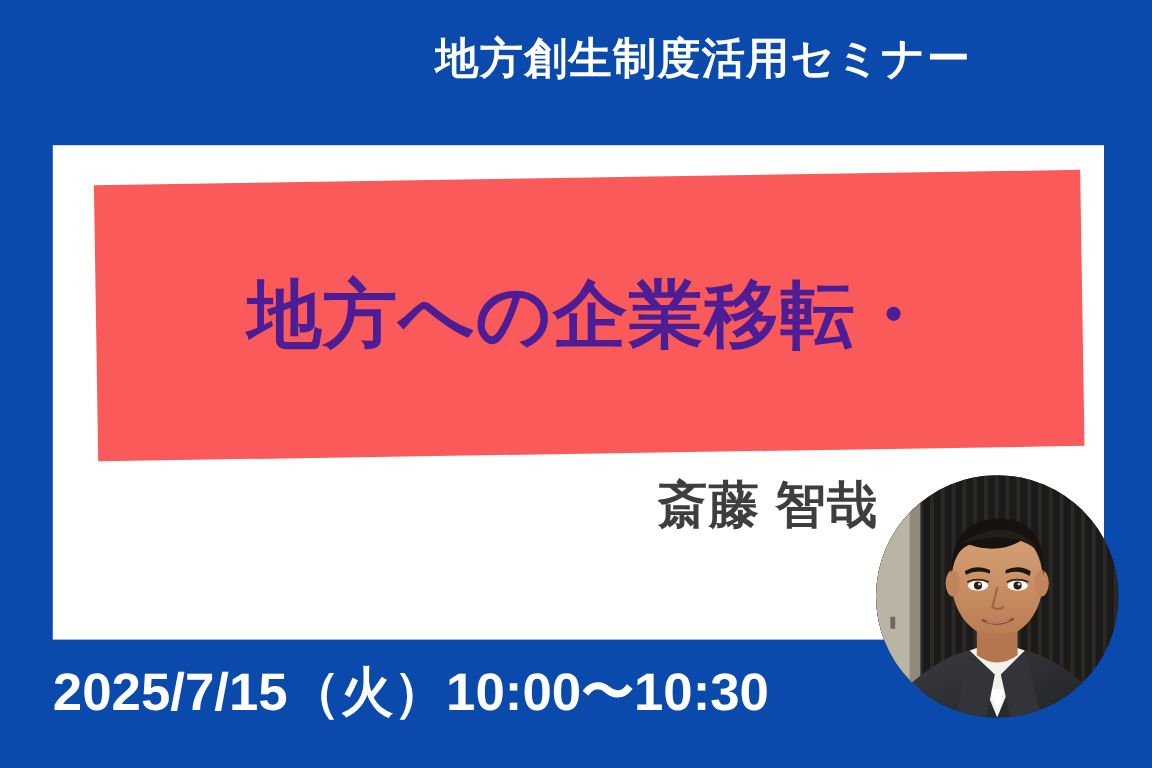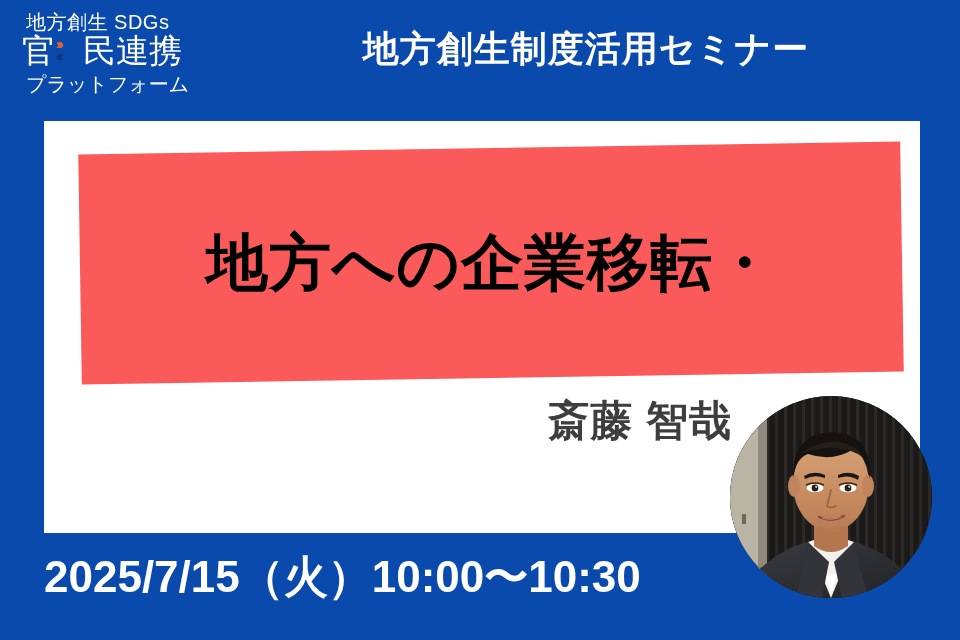--- a/index.html
+++ b/index.html
@@ -91,21 +91,21 @@
     transform:rotate(-0.9deg);
     transform-origin:center center;
     display:flex;
     flex-direction:column;
     align-items:center;
     justify-content:center;
   }
   .banner-inner {
     transform:rotate(0.9deg);
     text-align:center;
-    color:#000000;
+    color:#4c1d95;
     font-weight:bold;
     font-size:62px;
     line-height:1.18;
     letter-spacing:1px;
     white-space:nowrap;
   }
 
   
   .speaker {
     position:absolute;
@@ -140,32 +140,20 @@
     color:#ffffff;
     letter-spacing:0px;
     white-space:nowrap;
   }
 </style>
 </head>
 <body>
 
 <div class="slide">
 
-  <div class="logo">
-    <div class="logo-line1">地方創生 SDGs</div>
-    <div class="logo-line2">
-      <span>官</span>
-      <span class="logo-arrows">
-        <span class="ar-top">›››</span>
-        <span class="ar-bot">‹‹‹</span>
-      </span>
-      <span>民連携</span>
-    </div>
-    <div class="logo-line3">プラットフォーム</div>
-  </div>
 
   <div class="header-title">地方創生制度活用セミナー</div>
 
   <div class="card">
 
     <div class="banner">
       <div class="banner-inner">
         <div>地方への企業移転・</div>
       </div>
     </div>

